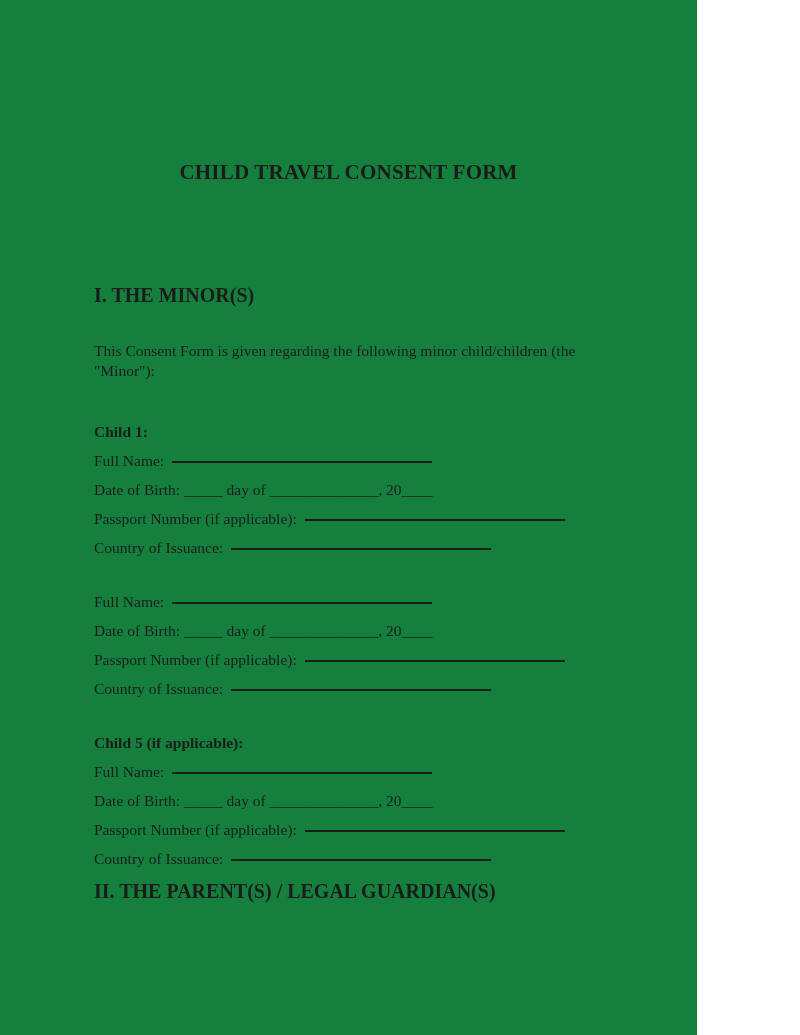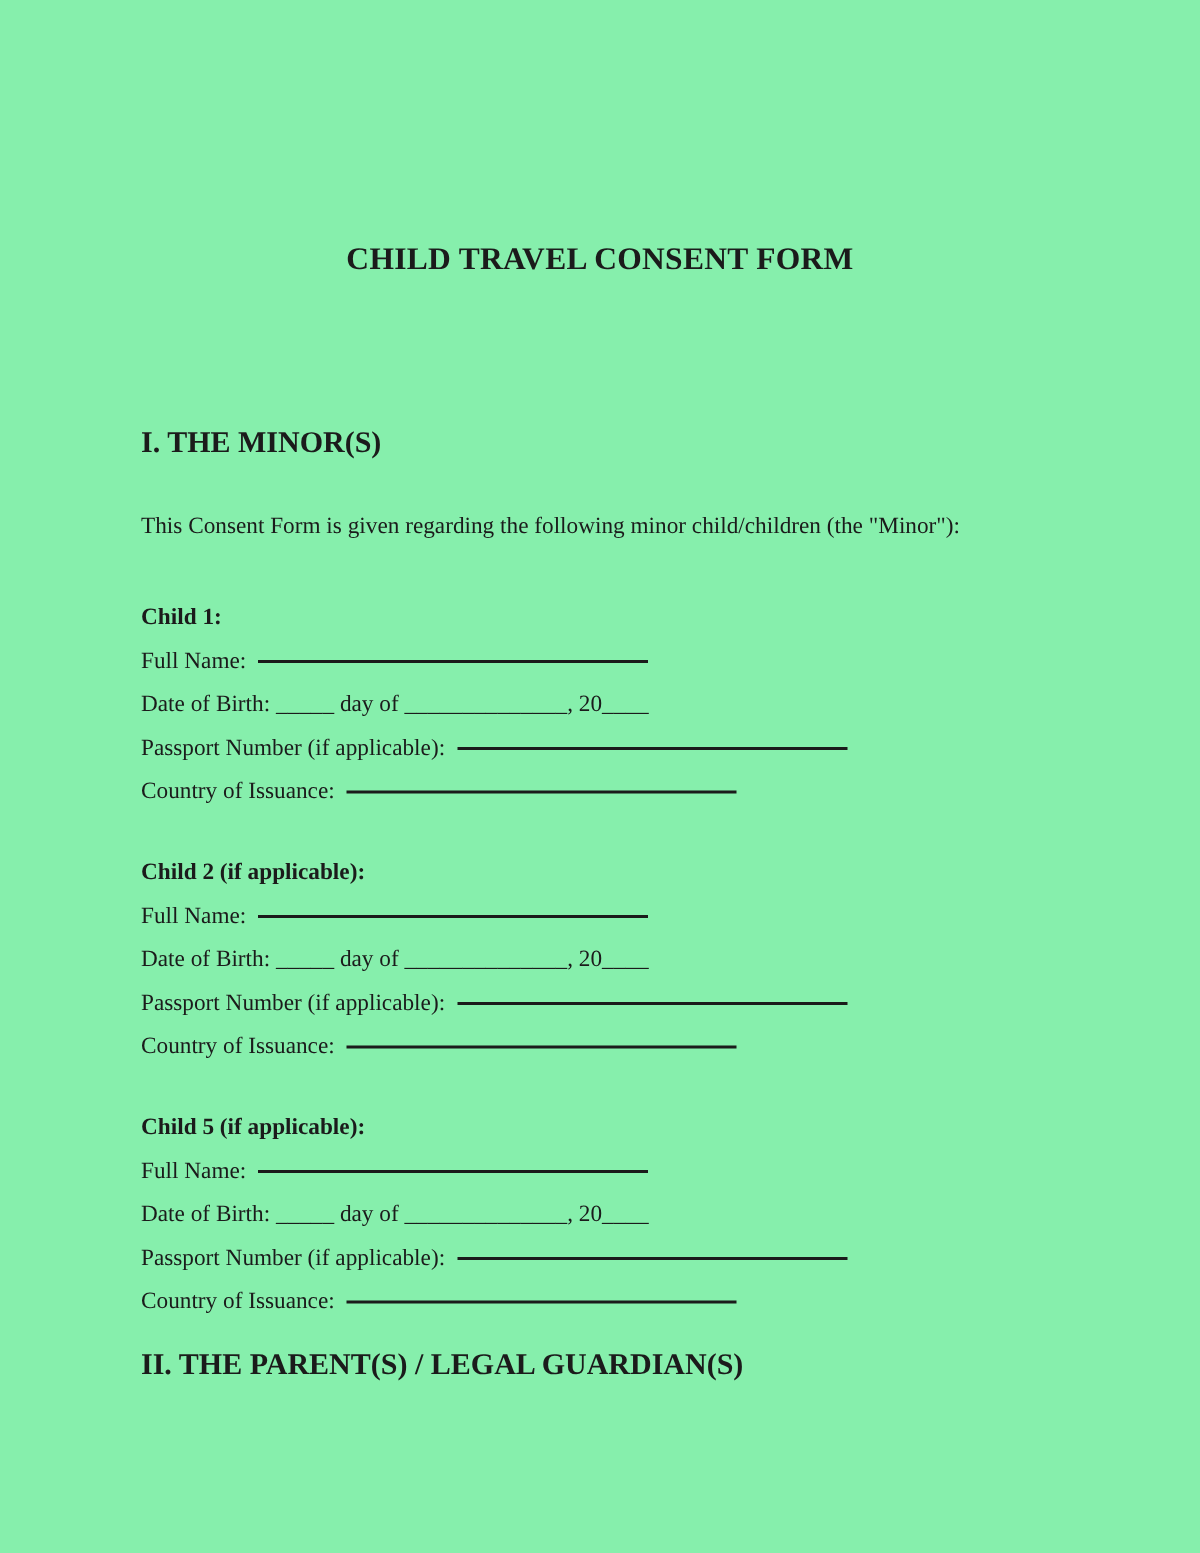--- a/index.html
+++ b/index.html
@@ -5,23 +5,23 @@
   html, body { margin: 0; padding: 0; }
   body {
     width: 800px;
     height: 1035px;
     background: #ffffff;
     font-family: "Liberation Serif", "DejaVu Serif", serif;
     color: #1b1b1b;
   }
   .page {
     position: relative;
-    width: 800px;
+    width: 697px;
     height: 1035px;
-    background: #86efac;
+    background: #15803d;
     overflow: hidden;
   }
   .content {
     padding: 159px 94px 0 94px;
     font-size: 15.5px;
   }
   .doc-title {
     margin: 0;
     font-size: 21px;
     line-height: 26px;
@@ -29,21 +29,21 @@
     text-align: center;
     letter-spacing: 0.2px;
   }
   .section-heading {
     margin: 0;
     font-size: 20px;
     font-weight: bold;
     line-height: 20px;
   }
   .section-heading.first { margin-top: 100px; }
-  .section-heading.second { margin-top: 18px; }
+  .section-heading.second { margin-top: 8px; }
   .intro {
     margin: 36px 0 0 0;
     line-height: 20px;
     font-family: Liberation Serif, serif;
   }
   .child-block { margin-top: 25px; }
   .child-block.first { margin-top: 36px; }
   .child-heading {
     font-weight: bold;
     line-height: 29px;
@@ -82,21 +82,20 @@
       </div>
       <div class="field-row">
         <span>Passport Number (if applicable):</span><span class="blank-line"></span>
       </div>
       <div class="field-row">
         <span>Country of Issuance:</span><span class="blank-line"></span>
       </div>
     </div>
 
     <div class="child-block">
-      <div class="child-heading">Child 2 (if applicable):</div>
       <div class="field-row">
         <span>Full Name:</span><span class="blank-line"></span>
       </div>
       <div class="field-row">
         <span>Date of Birth: _____ day of ______________, 20____</span>
       </div>
       <div class="field-row">
         <span>Passport Number (if applicable):</span><span class="blank-line"></span>
       </div>
       <div class="field-row">

